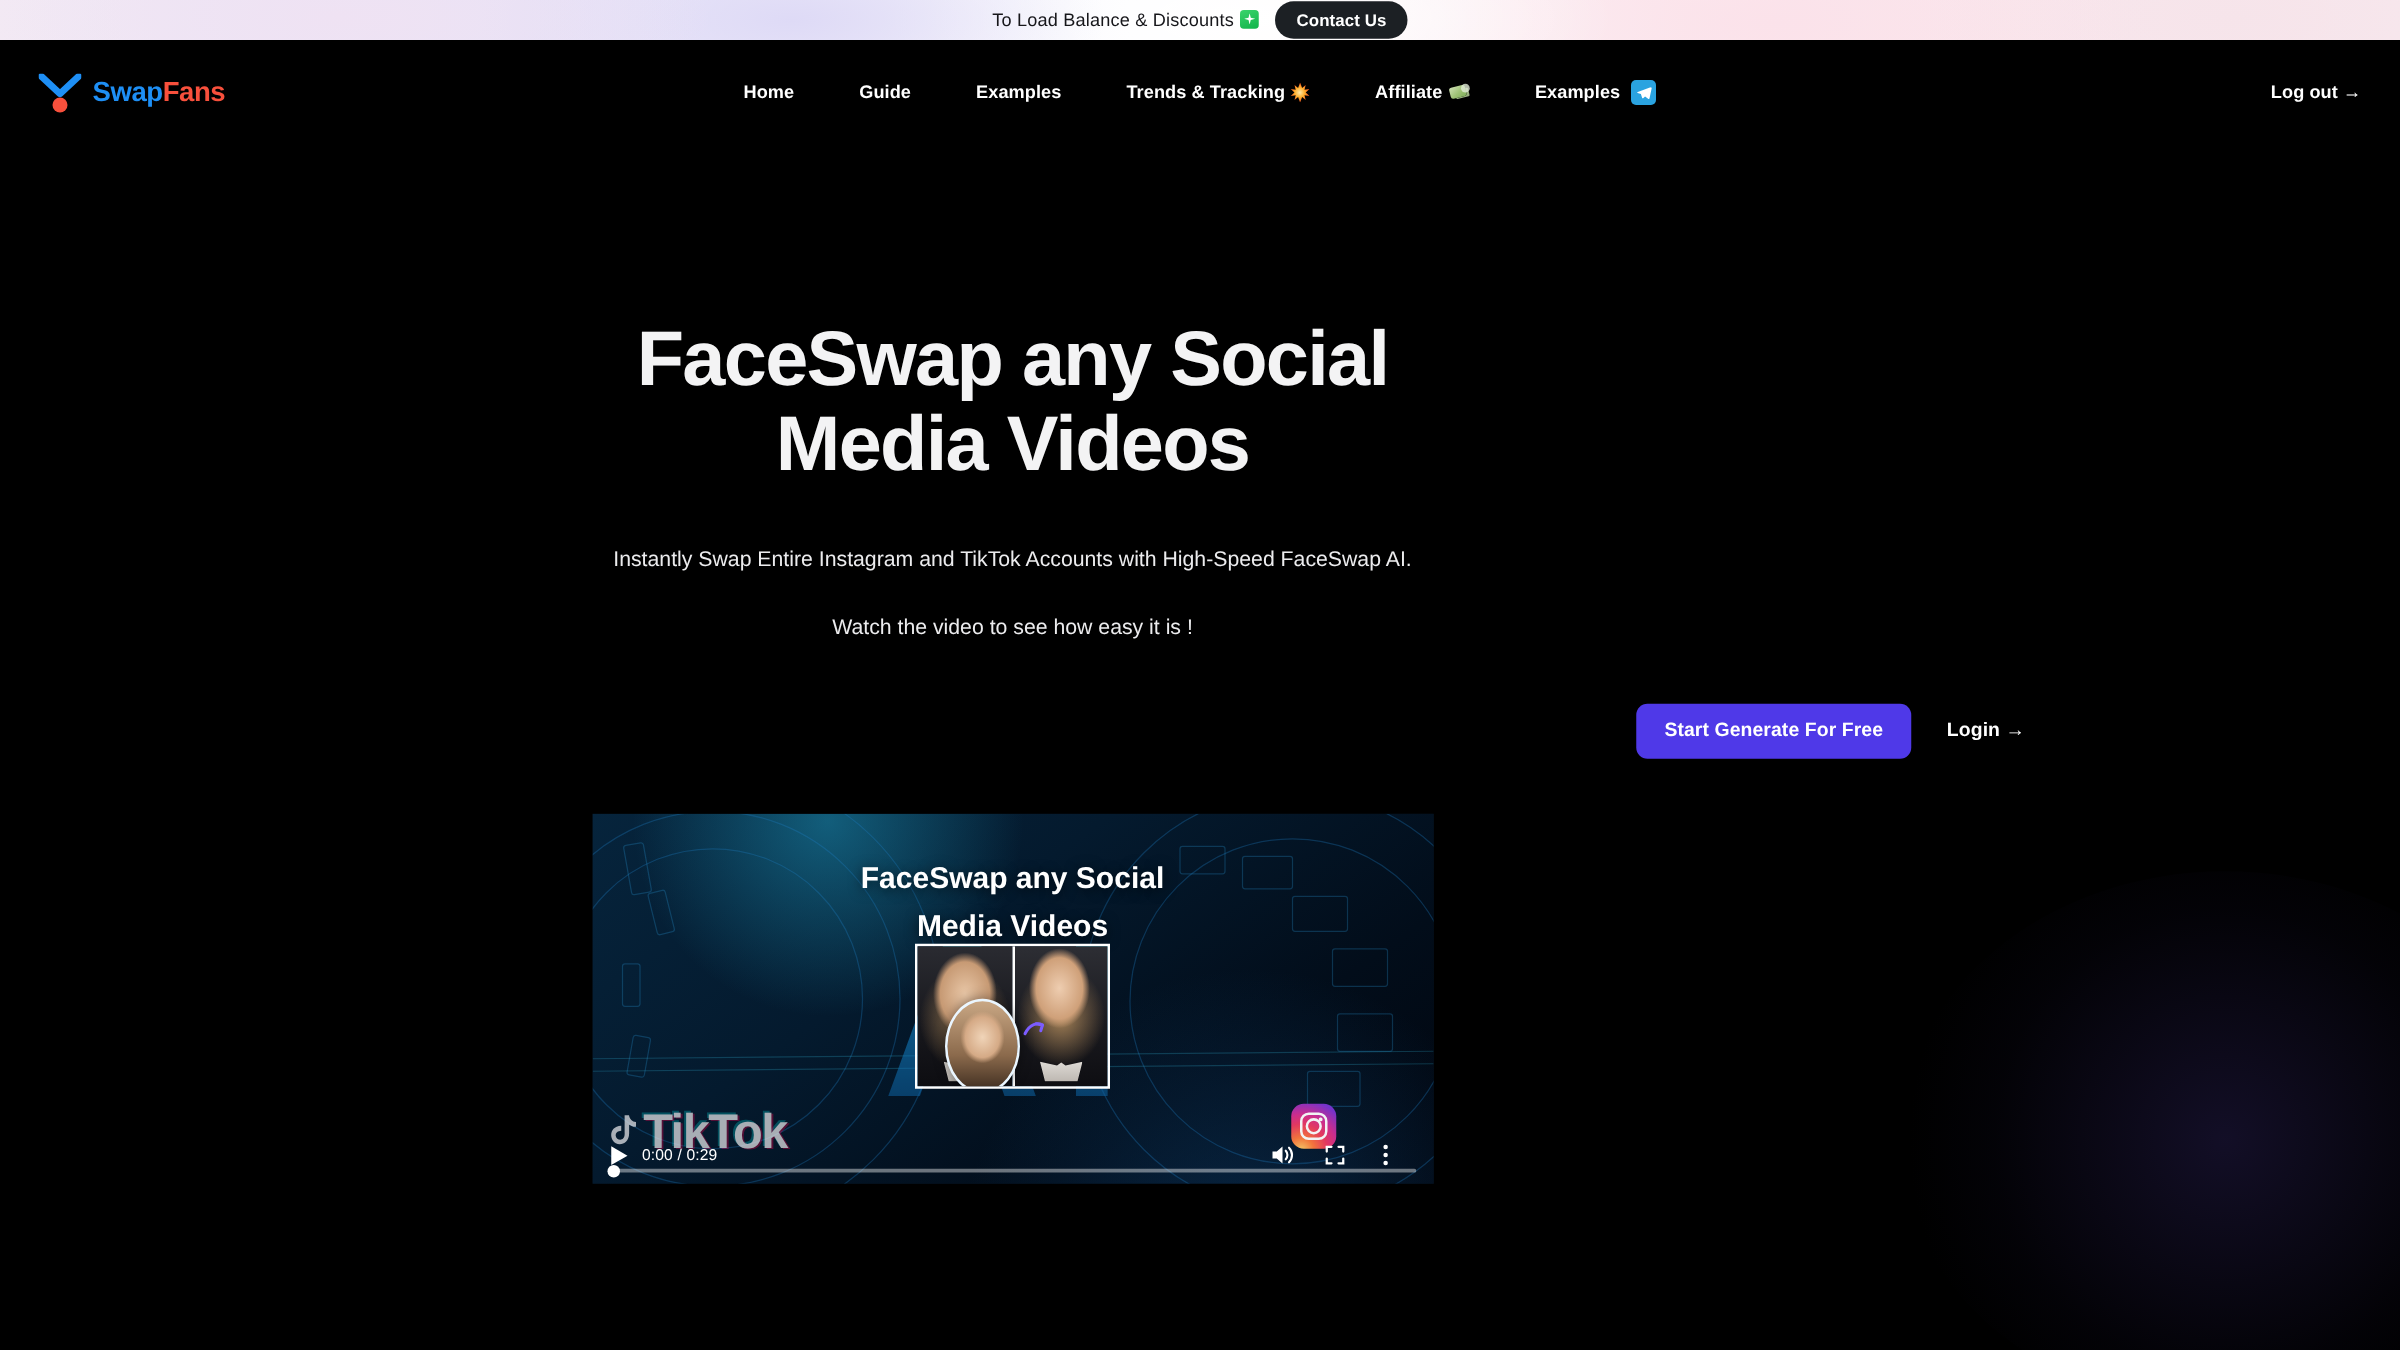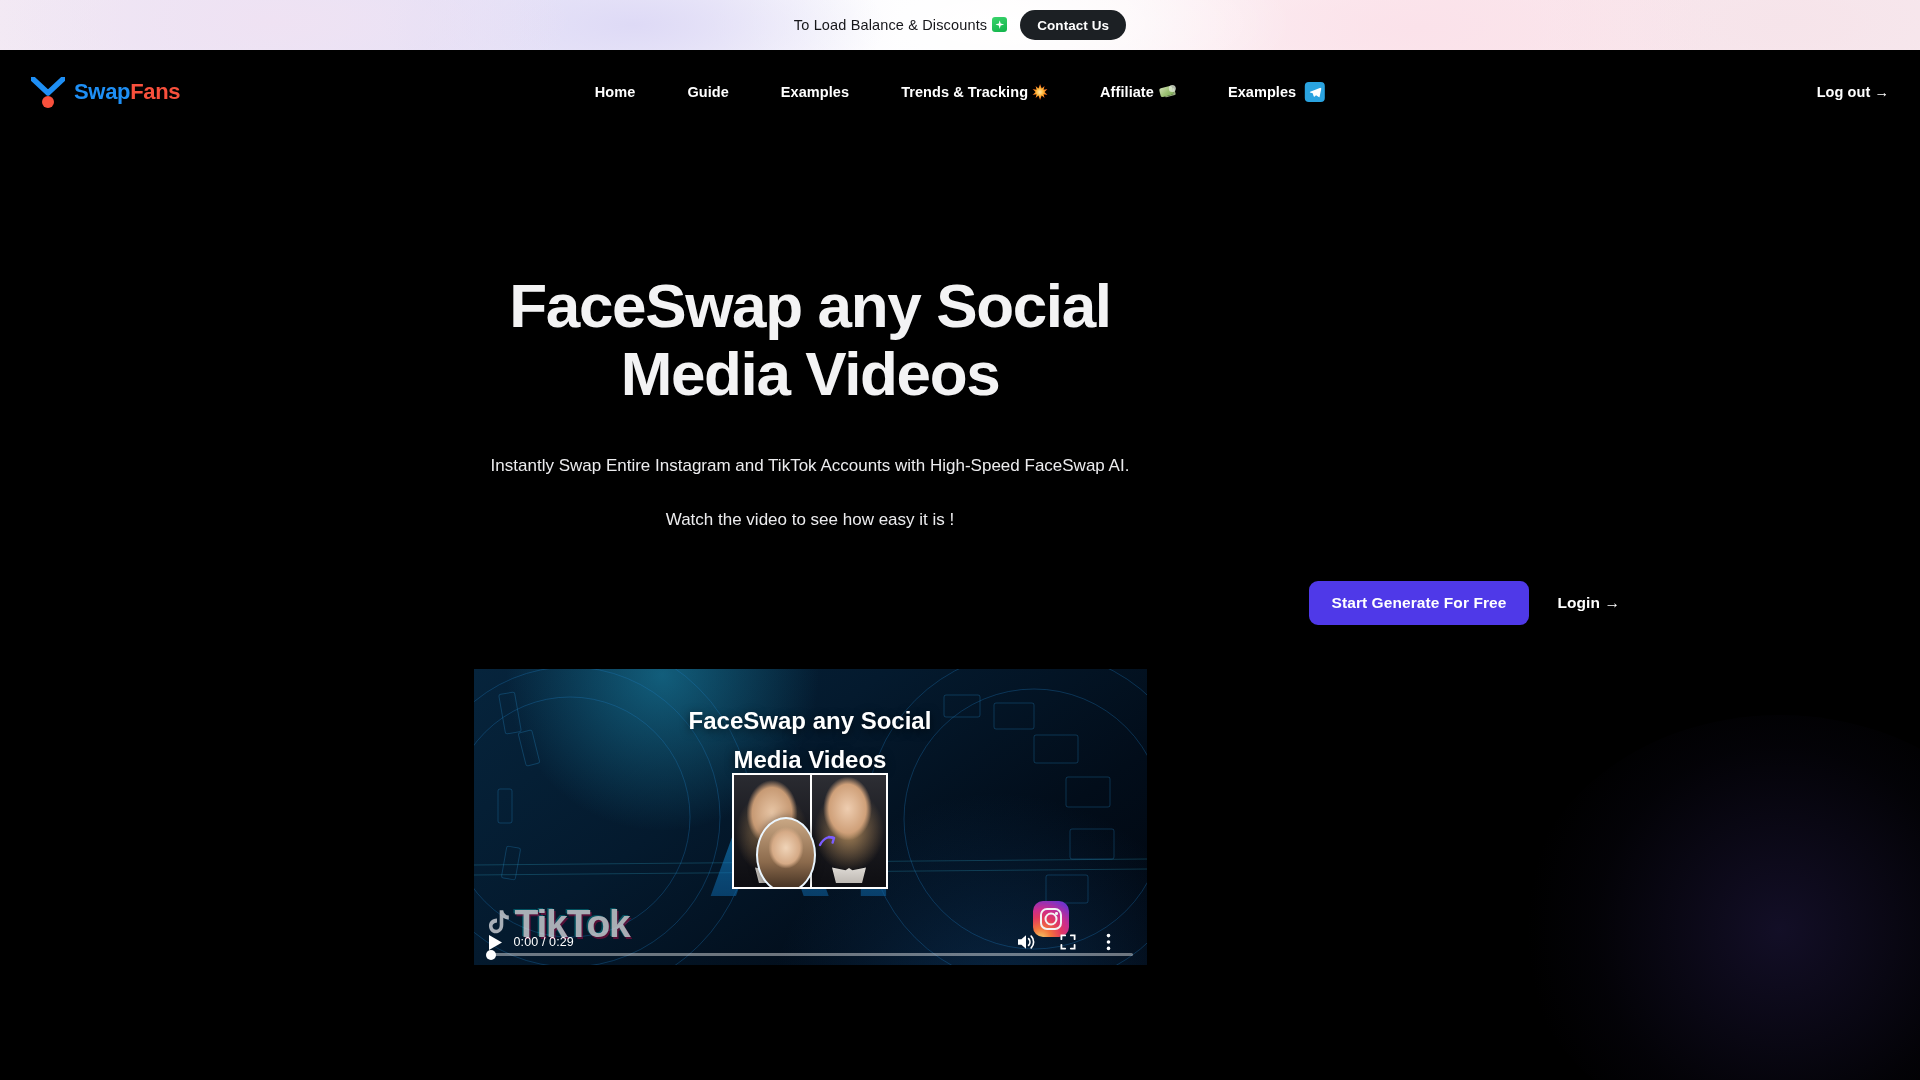--- a/index.html
+++ b/index.html
@@ -11,21 +11,21 @@
     overflow: hidden;
     background: #000000;
     font-family: "Liberation Sans", sans-serif;
     -webkit-font-smoothing: antialiased;
   }
 
   
   .announce-bar {
     position: relative;
     width: 1920px;
-    height: 50px;
+    height: 32px;
     display: flex;
     align-items: center;
     justify-content: center;
     background:
       radial-gradient(ellipse 420px 130px at 14% 42%, #efe2f3 0%, rgba(239,226,243,0) 72%),
       radial-gradient(ellipse 360px 120px at 33% 50%, #dedaf6 0%, rgba(222,218,246,0) 70%),
       radial-gradient(ellipse 420px 130px at 52% 45%, #ffffff 0%, rgba(255,255,255,0) 70%),
       radial-gradient(ellipse 420px 130px at 74% 55%, #fbe2ea 0%, rgba(251,226,234,0) 72%),
       radial-gradient(ellipse 380px 130px at 93% 45%, #f6e4ea 0%, rgba(246,228,234,0) 72%),
       linear-gradient(90deg, #f3eaf4 0%, #e6e2f7 22%, #fdfdfe 48%, #fbe6ec 75%, #f7e8ee 100%);

